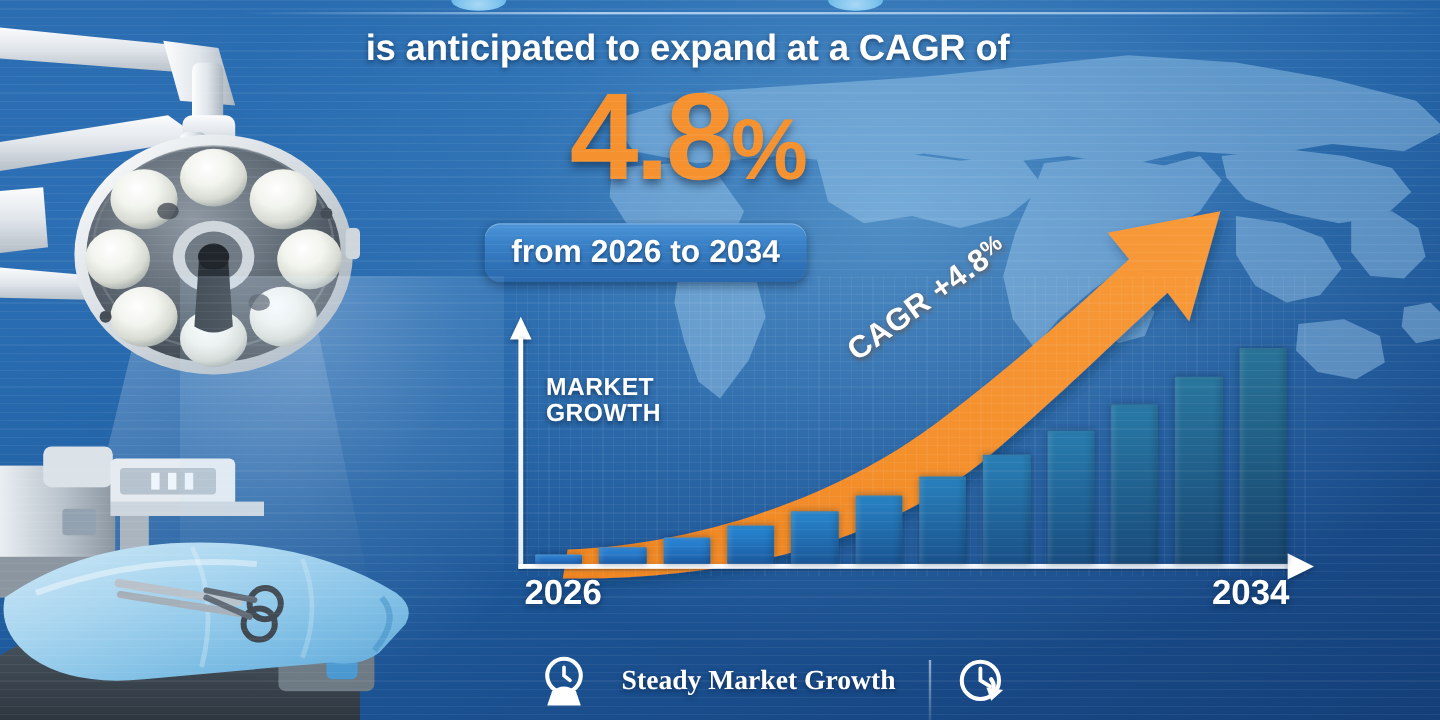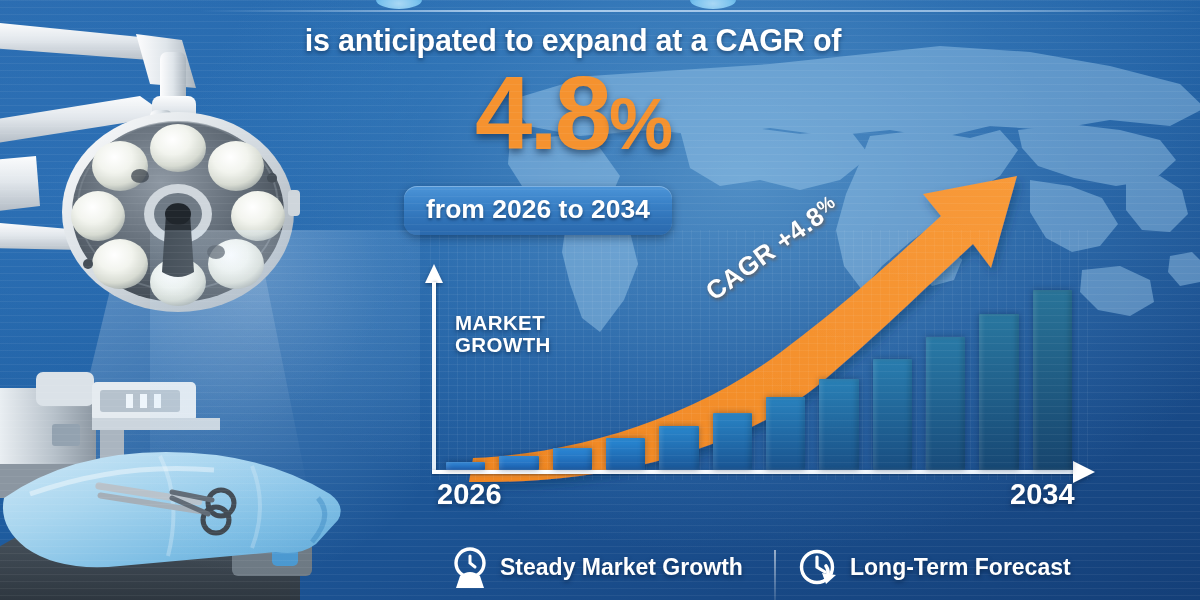--- a/index.html
+++ b/index.html
@@ -85,21 +85,21 @@
   .cagrtxt{
     position:absolute;left:700px;top:282px;
     transform:rotate(-36deg);transform-origin:0 0;
     color:#ffffff;font-size:26px;font-weight:700;letter-spacing:.4px;white-space:nowrap;
     text-shadow:0 2px 4px rgba(120,55,0,.55);
   }
   .cagrtxt .s{font-size:19px;vertical-align:6px;}
 
   
   .footer{position:absolute;left:0;top:540px;width:1200px;height:60px;overflow:hidden;}
-  .fitem{position:absolute;top:4px;display:flex;align-items:center;gap:8px;}
+  .fitem{position:absolute;top:4px;display:flex;align-items:center;gap:26px;font-family:Liberation Serif, serif;}
   .fitem .lbl{color:#ffffff;font-size:23px;font-weight:700;white-space:nowrap;text-shadow:0 2px 4px rgba(3,25,55,.6);}
   .fdiv{position:absolute;left:774px;top:10px;width:2px;height:50px;background:linear-gradient(to bottom,rgba(255,255,255,.55),rgba(255,255,255,.12));}
 
   
   .photo{position:absolute;left:0;top:0;width:420px;height:600px;overflow:hidden;}
   .photo svg{display:block;}
   .glow{position:absolute;left:150px;top:230px;width:360px;height:360px;
     background:radial-gradient(ellipse at 30% 10%,rgba(225,240,255,.30) 0%,rgba(190,225,255,.13) 35%,rgba(255,255,255,0) 68%);
     pointer-events:none;}
 </style>
@@ -330,17 +330,16 @@
       <span class="lbl">Steady Market Growth</span>
     </div>
 
     <div class="fitem" style="left:796px">
       <svg width="46" height="46" viewBox="0 0 46 46">
         <circle cx="21" cy="23" r="15.5" fill="none" stroke="#ffffff" stroke-width="3.4"></circle>
         <path d="M21 13 L21 23 L29 28" fill="none" stroke="#ffffff" stroke-width="3.2" stroke-linecap="round"></path>
         <path d="M30 22 A11 11 0 0 1 31 33" fill="none" stroke="#ffffff" stroke-width="3.6" stroke-linecap="round"></path>
         <polygon points="26,29 40,31 30,40" fill="#ffffff"></polygon>
       </svg>
-      <span class="lbl">Long-Term Forecast</span>
     </div>
   </div>
 
 </div>
 
 </body></html>

